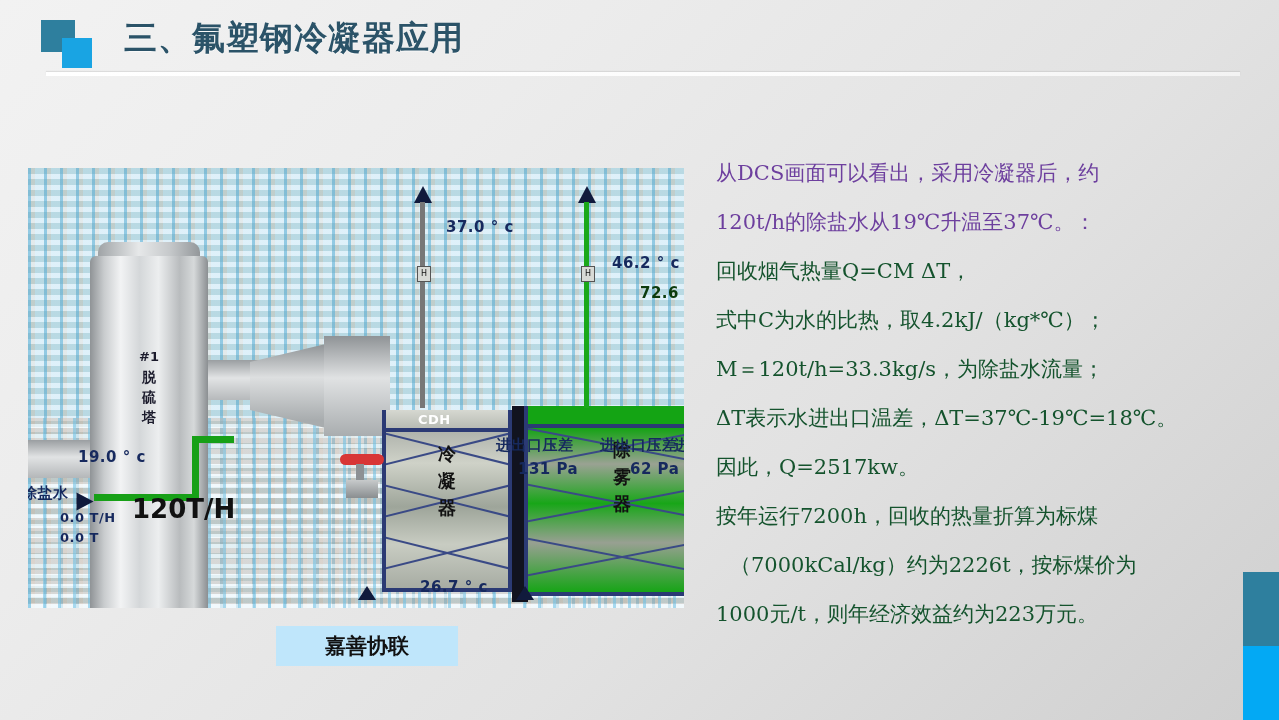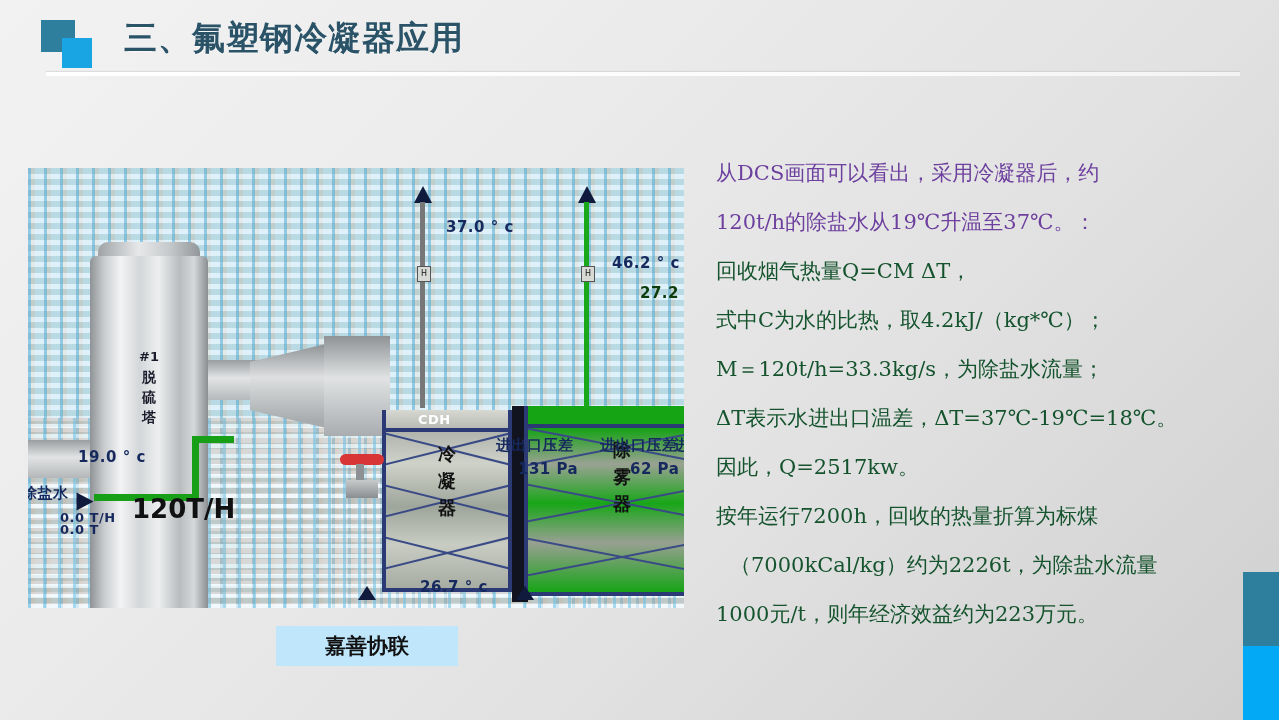--- a/index.html
+++ b/index.html
@@ -225,37 +225,37 @@
 
     <div class="arrow-up" style="left:386px;top:18px;"></div>
     <div class="stem" style="left:392px;top:34px;height:206px;"></div>
     <div class="hbadge" style="left:389px;top:98px;">H</div>
     <div class="val" style="left:418px;top:50px;">37.0 ° c</div>
 
     <div class="arrow-up" style="left:550px;top:18px;"></div>
     <div class="stem green" style="left:556px;top:34px;height:206px;"></div>
     <div class="hbadge" style="left:553px;top:98px;">H</div>
     <div class="val" style="left:584px;top:86px;">46.2 ° c</div>
-    <div class="val green" style="left:612px;top:116px;color:#0c3b0c;">27.2</div>
+    <div class="val green" style="left:612px;top:116px;color:#0c3b0c;">72.6</div>
 
     <div class="val" style="left:392px;top:410px;">26.7 ° c</div>
 
     <div class="val" style="left:50px;top:280px;">19.0 ° c</div>
     <div class="val" style="left:-6px;top:316px;">除盐水</div>
     <div class="arrow-up" style="left:48px;top:325px;transform:rotate(90deg);border-bottom-color:#101a3c;"></div>
     <div class="pipe" style="left:66px;top:326px;width:104px;height:7px;"></div>
     <div class="pipe" style="left:164px;top:270px;width:7px;height:62px;"></div>
     <div class="pipe" style="left:164px;top:268px;width:42px;height:7px;"></div>
     <div class="valve">
       <div style="position:absolute;left:-12px;top:-4px;width:44px;height:11px;background:#d83636;border-radius:6px;"></div>
       <div style="position:absolute;left:4px;top:6px;width:8px;height:20px;background:#8d9194;"></div>
       <div style="position:absolute;left:-6px;top:22px;width:32px;height:18px;background:linear-gradient(to bottom,#c7cacb,#8a8e90);"></div>
     </div>
     <div class="val sm" style="left:32px;top:342px;">0.0 T/H</div>
-    <div class="val sm" style="left:32px;top:354px;">0.0 T</div>
+    <div class="val sm" style="left:32px;top:362px;">0.0 T</div>
     <div class="val big" style="left:104px;top:326px;">120T/H</div>
 
     <div class="val" style="left:468px;top:268px;">进出口压差</div>
     <div class="val" style="left:490px;top:292px;">131 Pa</div>
     <div class="val" style="left:572px;top:268px;">进出口压差</div>
     <div class="val" style="left:602px;top:292px;">62 Pa</div>
     <div class="val" style="left:646px;top:268px;">进</div>
 
     <div class="arrow-up" style="left:330px;top:418px;border-bottom-width:14px;"></div>
     <div class="arrow-up" style="left:488px;top:418px;border-bottom-width:14px;"></div>
@@ -265,20 +265,20 @@
 
   <div class="body">
     <p class="hl">从DCS画面可以看出，采用冷凝器后，约</p>
     <p class="hl">120t/h的除盐水从19℃升温至37℃。：</p>
     <p>回收烟气热量Q=CM ΔT，</p>
     <p>式中C为水的比热，取4.2kJ/（kg*℃）；</p>
     <p>M＝120t/h=33.3kg/s，为除盐水流量；</p>
     <p>ΔT表示水进出口温差，ΔT=37℃-19℃=18℃。</p>
     <p>因此，Q=2517kw。</p>
     <p>按年运行7200h，回收的热量折算为标煤</p>
-    <p class="indent">（7000kCal/kg）约为2226t，为除盐水流量</p>
+    <p class="indent">（7000kCal/kg）约为2226t，按标煤价为</p>
     <p>1000元/t，则年经济效益约为223万元。</p>
   </div>
 
   <div class="accent-a"></div>
   <div class="accent-b"></div>
 
 </div>
 
 </body></html>

